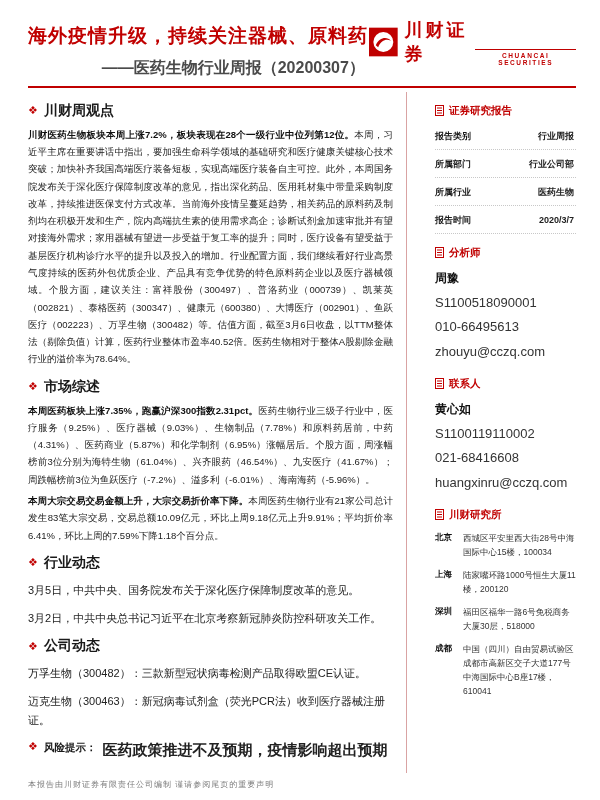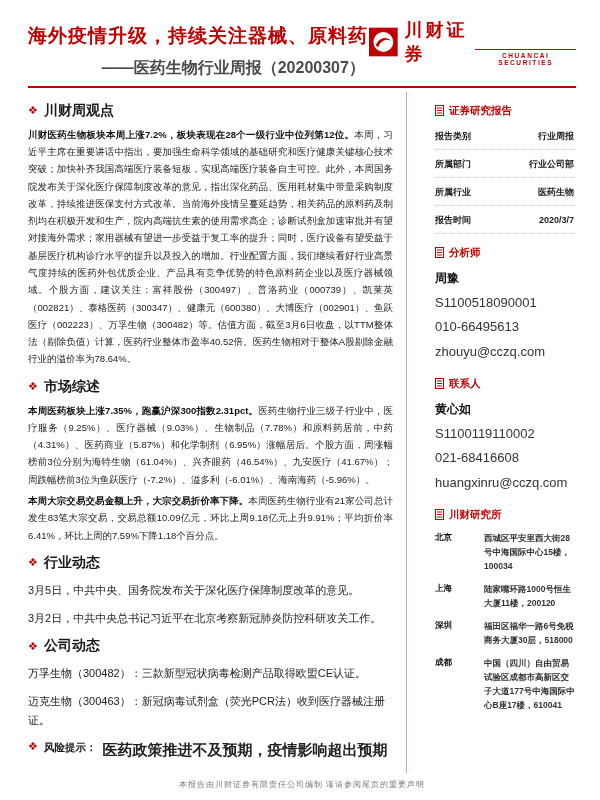--- a/index.html
+++ b/index.html
@@ -40,26 +40,26 @@
 
   
   .side-heading { display:flex; align-items:center; gap:5px; color:#c00000; font-size:10.5px; font-weight:bold; margin:12px 0 4px; }
   .side-icon { flex:0 0 auto; }
   .info-row { display:flex; justify-content:space-between; align-items:center; font-size:9px; padding:8px 2px 6px 0; border-bottom:1px dotted #c8c8c8; }
   .info-label { font-weight:bold; color:#1a1a1a; }
   .info-value { color:#222; font-weight:bold; }
   .person { margin-bottom:6px; }
   .person-name { font-size:12px; font-weight:bold; color:#111; padding:6px 0 4px; }
   .person-line { font-size:13px; color:#333; line-height:1.9; }
-  .office { display:flex; gap:23px; font-size:8.5px; margin:9px 0; }
+  .office { display:flex; gap:2px; font-size:8.5px; margin:9px 0; }
   .office-city { font-weight:bold; color:#111; min-width:26px; padding-top:1px; }
-  .office-address { flex:1; color:#333; line-height:1.65;font-weight:bold; }
-
-  
-  .footer { text-align:center; font-size:8px; color:#7a7a7a; padding:6px 0 2px; margin-top:auto; letter-spacing:1px; }
+  .office-address { flex:1; color:#333; line-height:1.65; }
+
+  
+  .footer { text-align:left; font-size:8px; color:#7a7a7a; padding:6px 0 2px; margin-top:auto; letter-spacing:1px; }
 </style>
 </head>
 <body>
 
 <div class="page">
 
   <header class="header">
     <div class="title-block">
       <h1 class="doc-title">海外疫情升级，持续关注器械、原料药</h1>
       <div class="doc-subtitle">——医药生物行业周报（20200307）</div>

